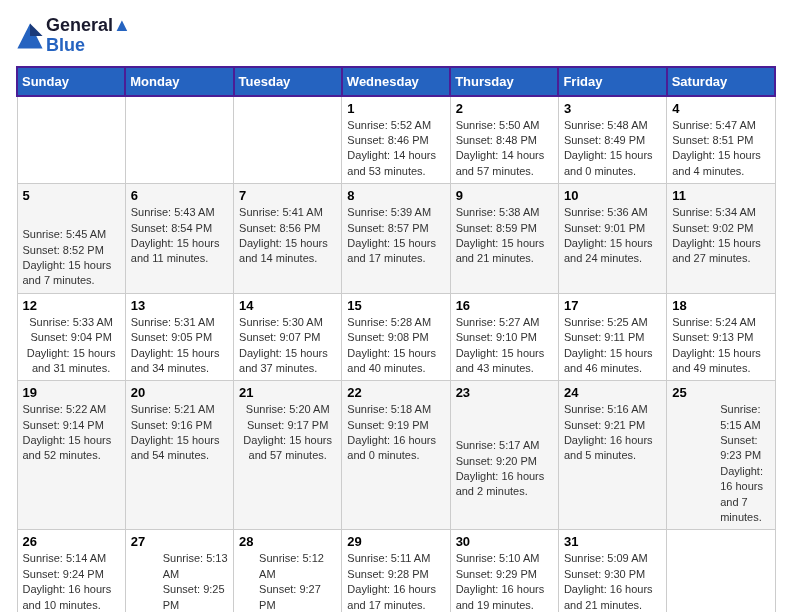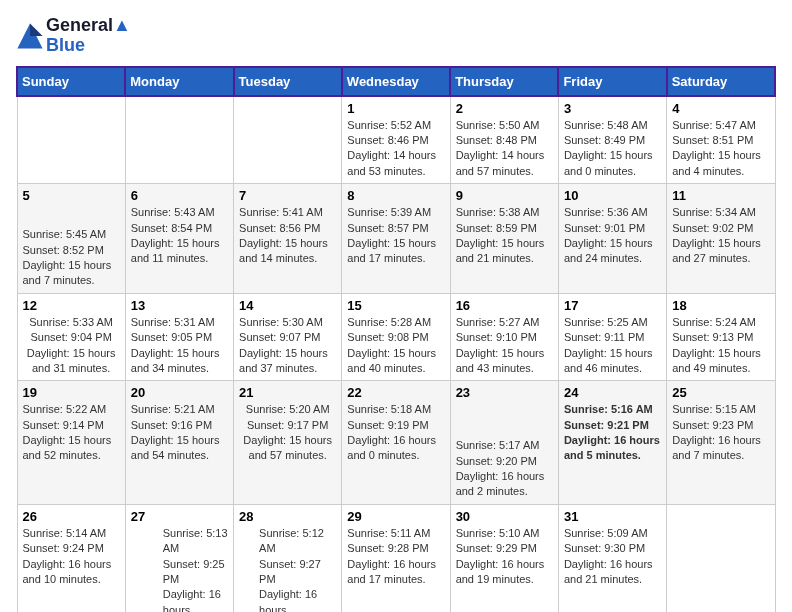--- a/index.html
+++ b/index.html
@@ -280,28 +280,28 @@
         </td>
         <td>
           <span class="day-num">23</span>
           <div class="day-info" style="white-space: pre-line; margin-top: 38px;">Sunrise: 5:17 AM
 Sunset: 9:20 PM
 Daylight: 16 hours
 and 2 minutes.</div>
         </td>
         <td>
           <span class="day-num">24</span>
-          <div class="day-info" style="white-space: pre-line; font-weight: bold;">Sunrise: 5:16 AM
+          <div class="day-info" style="white-space: pre-line;">Sunrise: 5:16 AM
 Sunset: 9:21 PM
 Daylight: 16 hours
 and 5 minutes.</div>
         </td>
         <td>
           <span class="day-num">25</span>
-          <div class="day-info" style="white-space: pre-line;">Sunrise: 5:15 AM
+          <div class="day-info" style="white-space: pre-line; margin-left: 48px;">Sunrise: 5:15 AM
 Sunset: 9:23 PM
 Daylight: 16 hours
 and 7 minutes.</div>
         </td>
       </tr>
       <tr>
         <td>
           <span class="day-num">26</span>
           <div class="day-info" style="white-space: pre-line;">Sunrise: 5:14 AM
 Sunset: 9:24 PM

